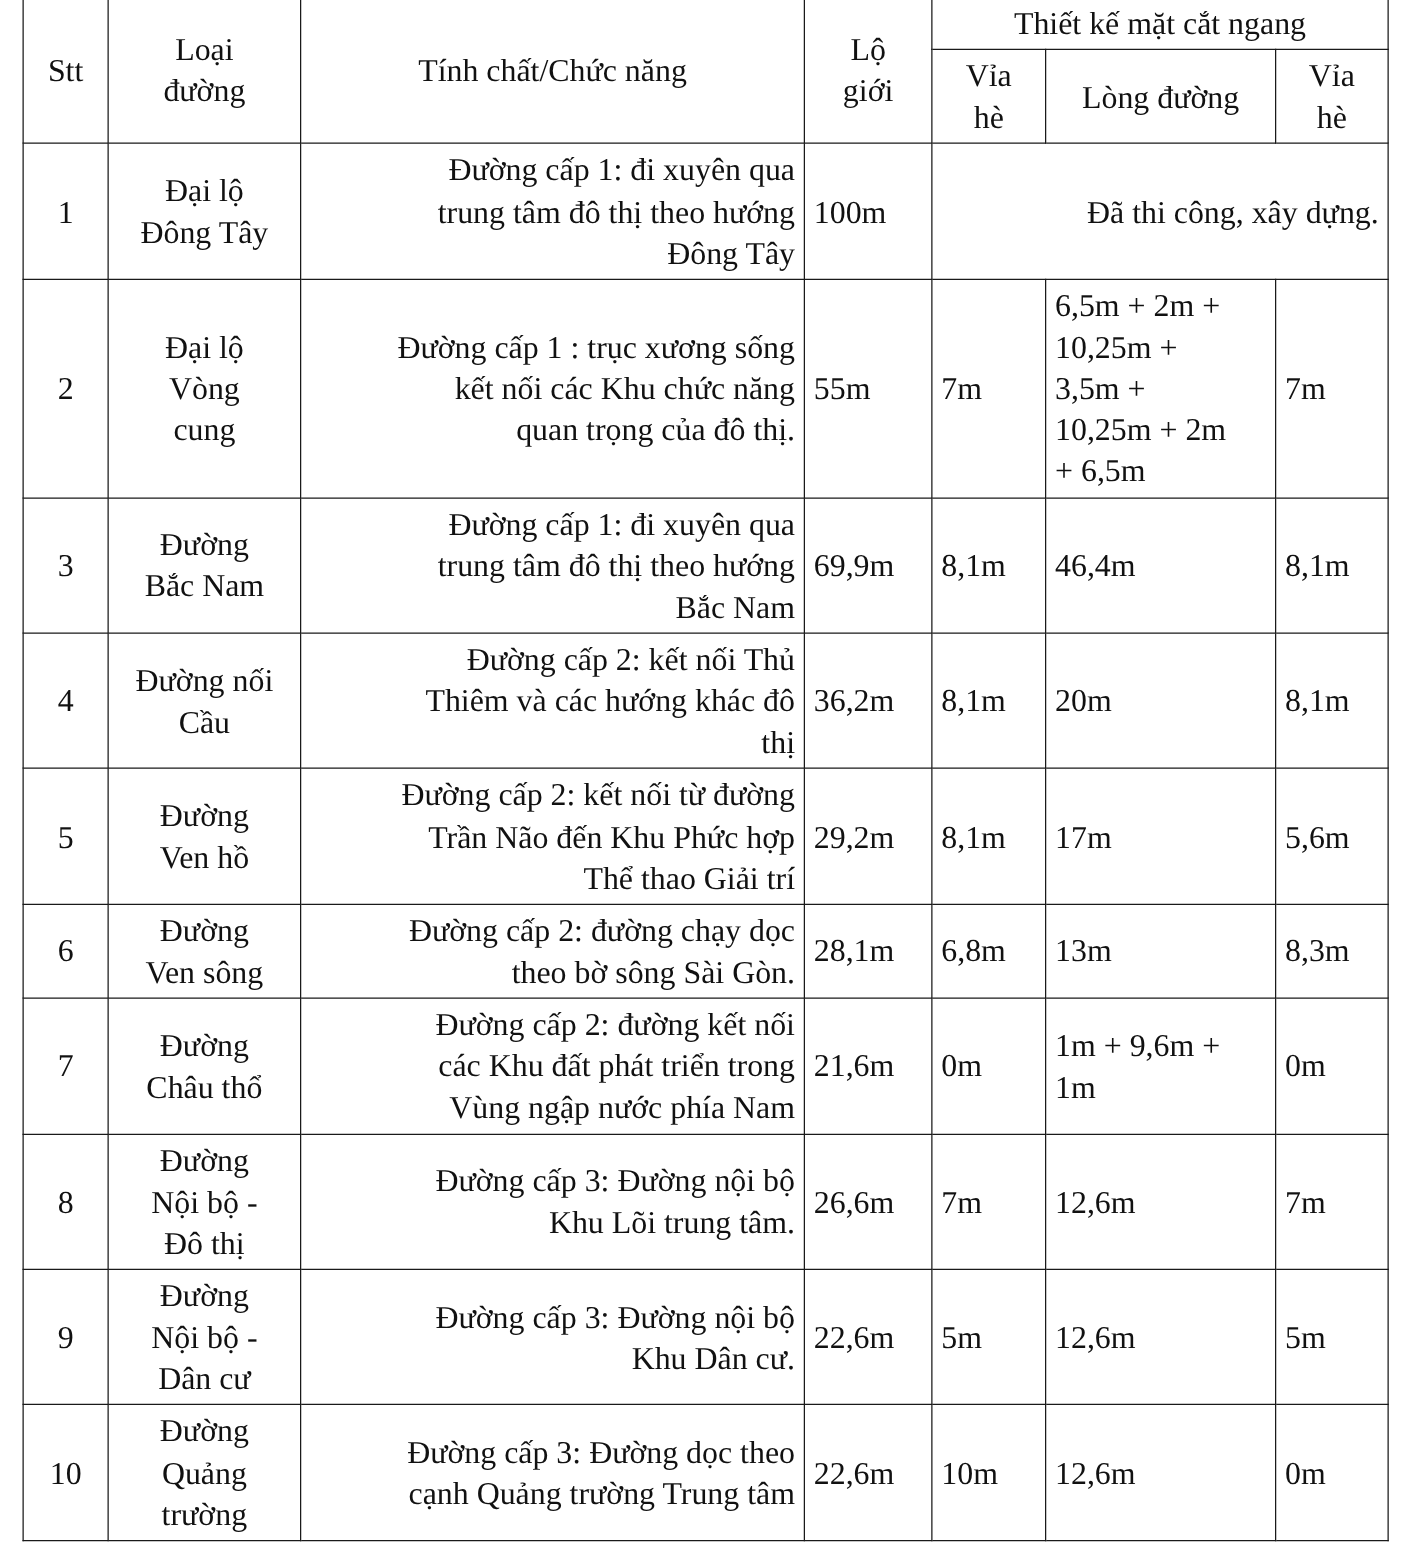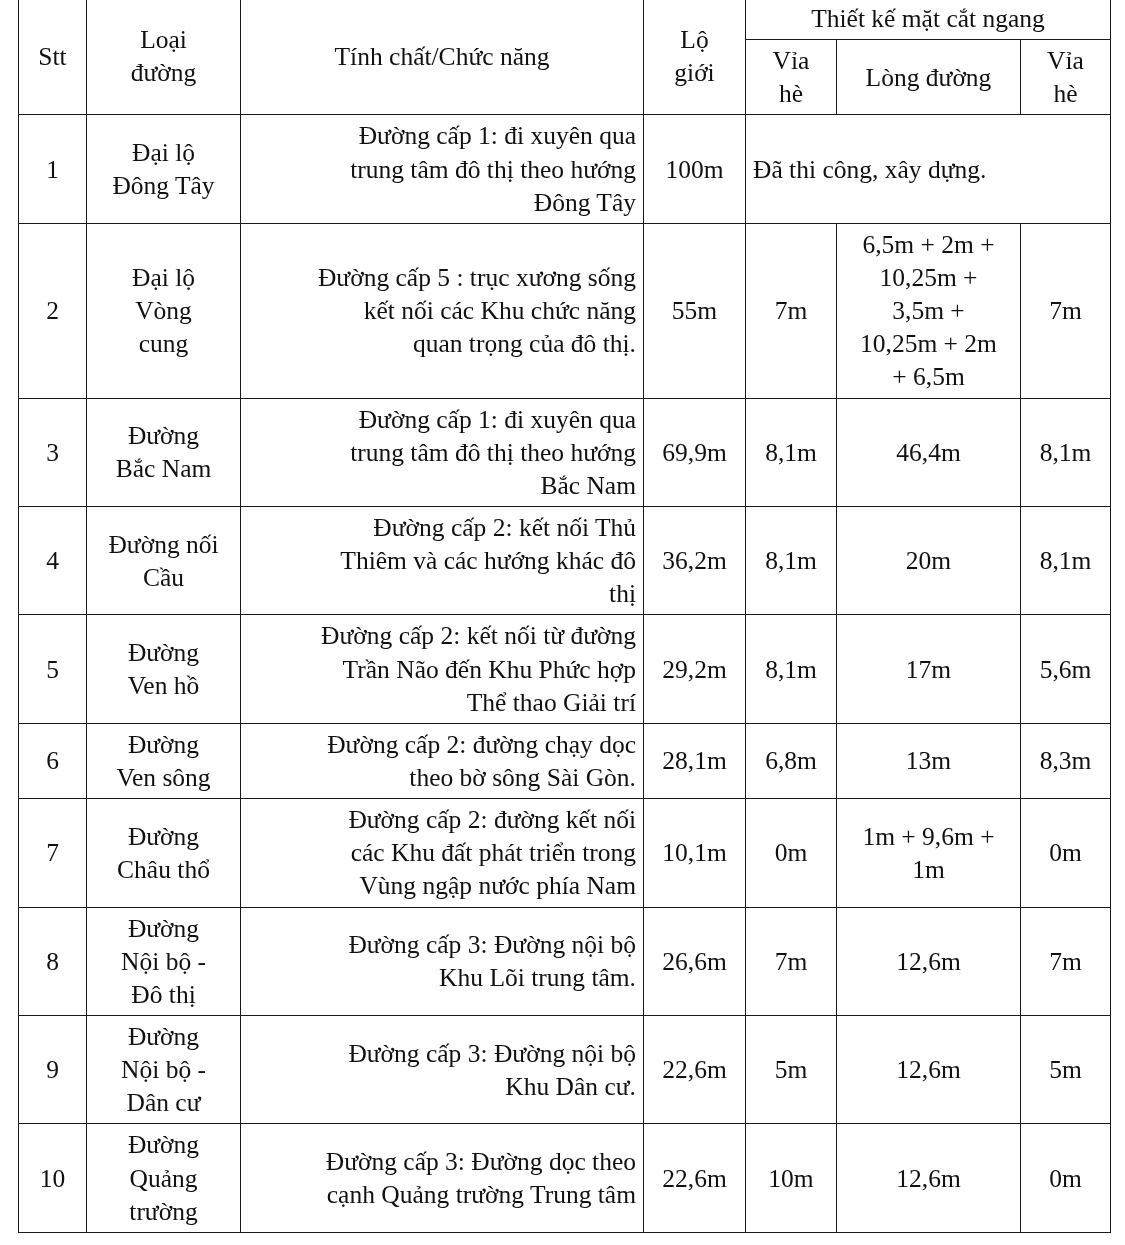--- a/index.html
+++ b/index.html
@@ -70,27 +70,27 @@
     line-height: 1.3;
     padding-left: 10px;
   }
   td.tinhchat {
     text-align: right;
     font-size: 26px;
     line-height: 1.3;
     padding-left: 11px;
   }
   td.num {
-    text-align: center;
+    text-align: left;
     font-size: 26px;
     line-height: 1.3;
     font-family: Liberation Serif, serif;
   }
   td.wide-note {
-    text-align: left;
+    text-align: right;
     font-size: 26px;
   }
   .multiline {
     white-space: pre-line;
   }
 </style>
 </head>
 <body>
 
 <div class="page">
@@ -131,21 +131,21 @@
 trung tâm đô thị theo hướng
 Đông Tây</td>
           <td class="num">100m</td>
           <td class="wide-note" colspan="3">Đã thi công, xây dựng.</td>
         </tr>
         <tr>
           <td class="stt">2</td>
           <td class="loai multiline">Đại lộ
 Vòng
 cung</td>
-          <td class="tinhchat multiline">Đường cấp 5 : trục xương sống
+          <td class="tinhchat multiline">Đường cấp 1 : trục xương sống
 kết nối các Khu chức năng
 quan trọng của đô thị.</td>
           <td class="num">55m</td>
           <td class="num">7m</td>
           <td class="num multiline">6,5m + 2m +
 10,25m +
 3,5m +
 10,25m + 2m
 + 6,5m</td>
           <td class="num">7m</td>
@@ -197,21 +197,21 @@
           <td class="num multiline">13m</td>
           <td class="num">8,3m</td>
         </tr>
         <tr>
           <td class="stt">7</td>
           <td class="loai multiline">Đường
 Châu thổ</td>
           <td class="tinhchat multiline">Đường cấp 2: đường kết nối
 các Khu đất phát triển trong
 Vùng ngập nước phía Nam</td>
-          <td class="num">10,1m</td>
+          <td class="num">21,6m</td>
           <td class="num">0m</td>
           <td class="num multiline">1m + 9,6m +
 1m</td>
           <td class="num">0m</td>
         </tr>
         <tr>
           <td class="stt">8</td>
           <td class="loai multiline">Đường
 Nội bộ -
 Đô thị</td>

